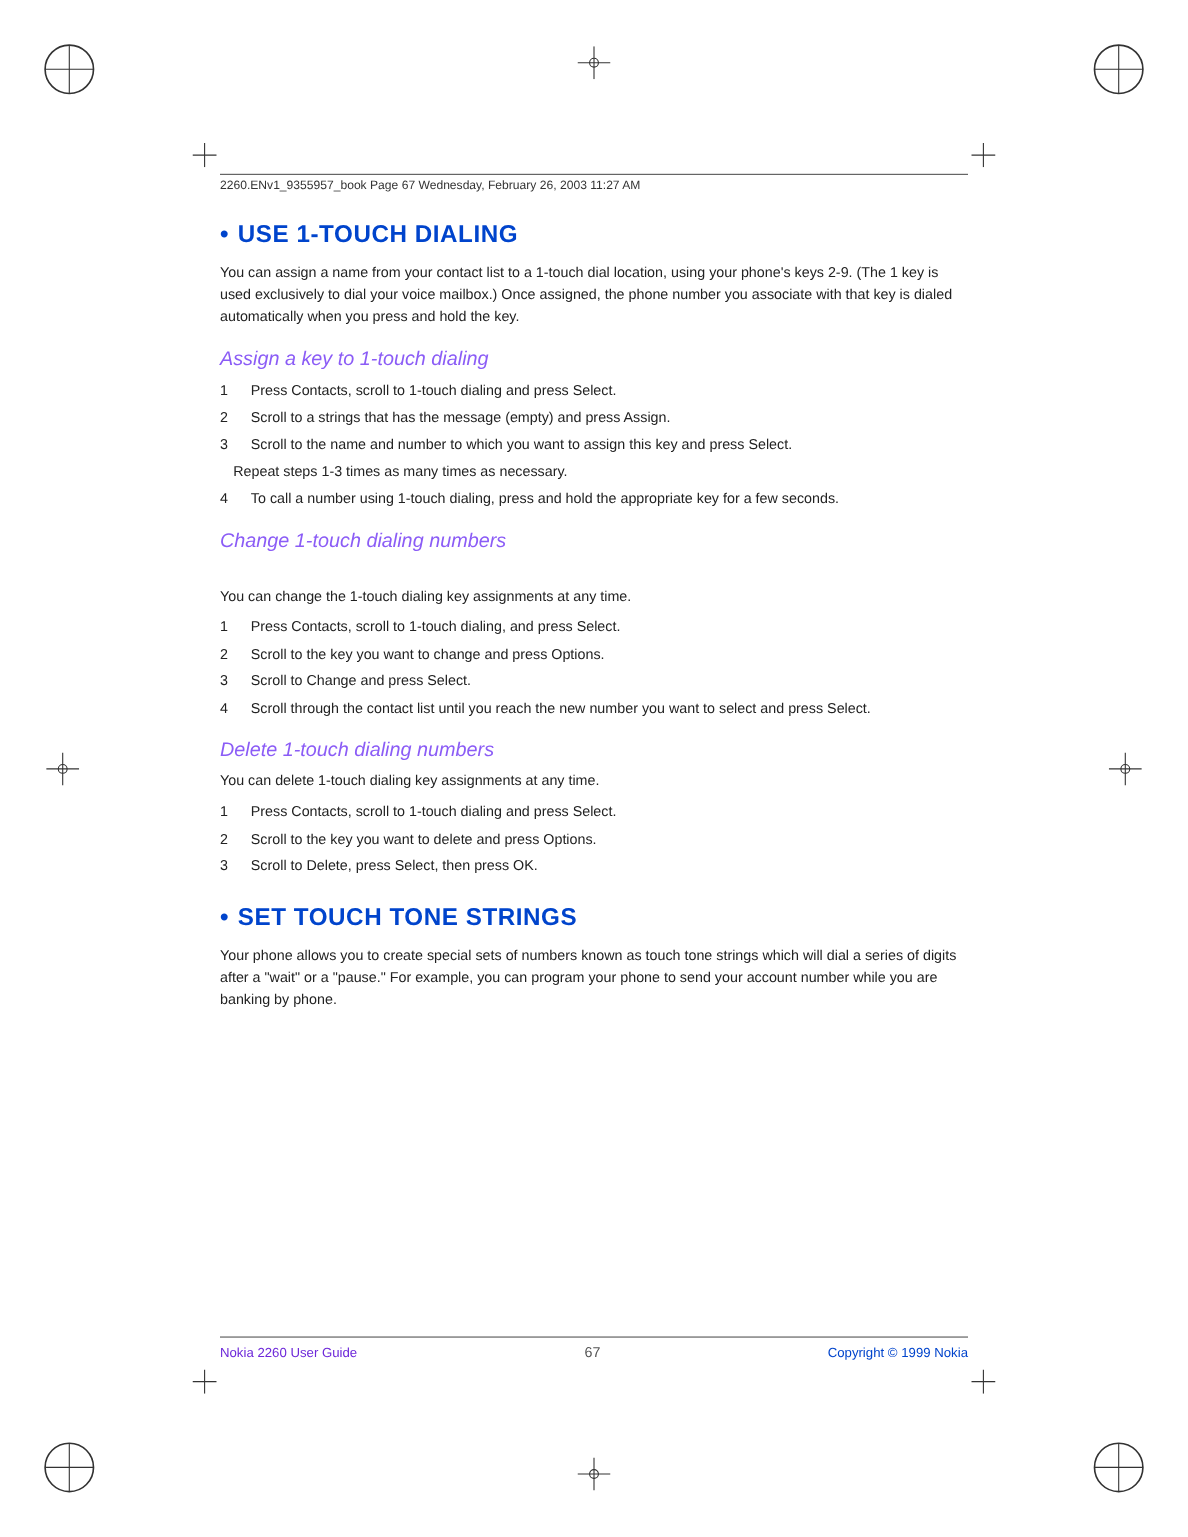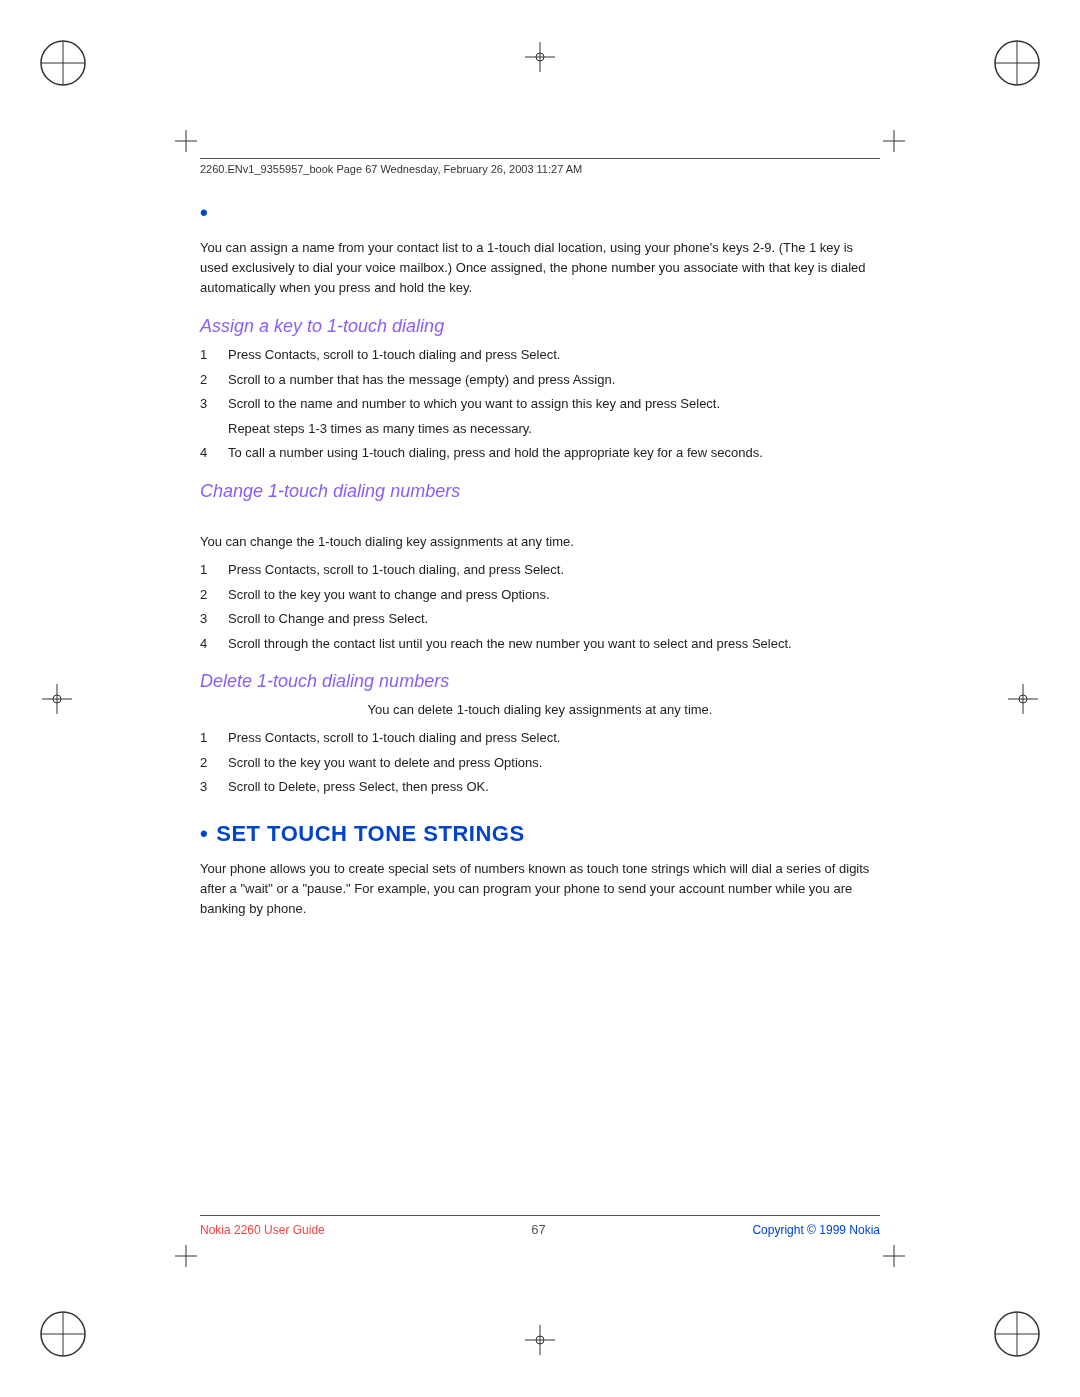--- a/index.html
+++ b/index.html
@@ -94,21 +94,21 @@
       min-width: 16px;
       color: #222;
       font-size: 13px;
     }
 
     .item-text {
       flex: 1;
     }
 
     .repeat-note {
-      margin-left: 28px;
+      margin-left: 12px;
       font-size: 13px;
       color: #222;
       line-height: 1.5;
       margin-bottom: 5px;
     }
 
     .section-gap {
       margin-bottom: 20px;
     }
 
@@ -119,21 +119,21 @@
       right: 200px;
       border-top: 1px solid #555;
       padding-top: 6px;
       display: flex;
       justify-content: space-between;
       align-items: center;
       font-size: 12px;
     }
 
     .footer-left {
-      color: #ef4444;
+      color: #6d28d9;
     }
 
     .footer-center {
       color: #555;
       font-size: 13px;
     }
 
     .footer-right {
       color: #0044cc;
     }
@@ -270,33 +270,34 @@
 
   <div class="header-bar">
     <span>2260.ENv1_9355957_book  Page 67  Wednesday, February 26, 2003  11:27 AM</span>
   </div>
 
   <div class="content-area">
 
     <div class="section-gap">
       <div class="section-title-bullet">
         <span class="bullet-dot">•</span>
+        <span>USE 1-TOUCH DIALING</span>
       </div>
       <p class="section-intro">You can assign a name from your contact list to a 1-touch dial location, using your phone's keys 2-9. (The 1 key is used exclusively to dial your voice mailbox.) Once assigned, the phone number you associate with that key is dialed automatically when you press and hold the key.</p>
 
       <div style="margin-bottom:18px;">
         <div class="subsection-title">Assign a key to 1-touch dialing</div>
         <div class="numbered-list">
           <div class="numbered-item">
             <span class="num">1</span>
             <span class="item-text">Press Contacts, scroll to 1-touch dialing and press Select.</span>
           </div>
           <div class="numbered-item">
             <span class="num">2</span>
-            <span class="item-text">Scroll to a number that has the message (empty) and press Assign.</span>
+            <span class="item-text">Scroll to a strings that has the message (empty) and press Assign.</span>
           </div>
           <div class="numbered-item">
             <span class="num">3</span>
             <span class="item-text">Scroll to the name and number to which you want to assign this key and press Select.</span>
           </div>
           <div class="repeat-note">Repeat steps 1-3 times as many times as necessary.</div>
           <div class="numbered-item">
             <span class="num">4</span>
             <span class="item-text">To call a number using 1-touch dialing, press and hold the appropriate key for a few seconds.</span>
           </div>
@@ -321,21 +322,21 @@
           </div>
           <div class="numbered-item">
             <span class="num">4</span>
             <span class="item-text">Scroll through the contact list until you reach the new number you want to select and press Select.</span>
           </div>
         </div>
       </div>
 
       <div style="margin-bottom:24px;">
         <div class="subsection-title">Delete 1-touch dialing numbers</div>
-        <p class="section-intro" style="margin-bottom:8px;text-align:center;">You can delete 1-touch dialing key assignments at any time.</p>
+        <p class="section-intro" style="margin-bottom:8px;">You can delete 1-touch dialing key assignments at any time.</p>
         <div class="numbered-list">
           <div class="numbered-item">
             <span class="num">1</span>
             <span class="item-text">Press Contacts, scroll to 1-touch dialing and press Select.</span>
           </div>
           <div class="numbered-item">
             <span class="num">2</span>
             <span class="item-text">Scroll to the key you want to delete and press Options.</span>
           </div>
           <div class="numbered-item">

